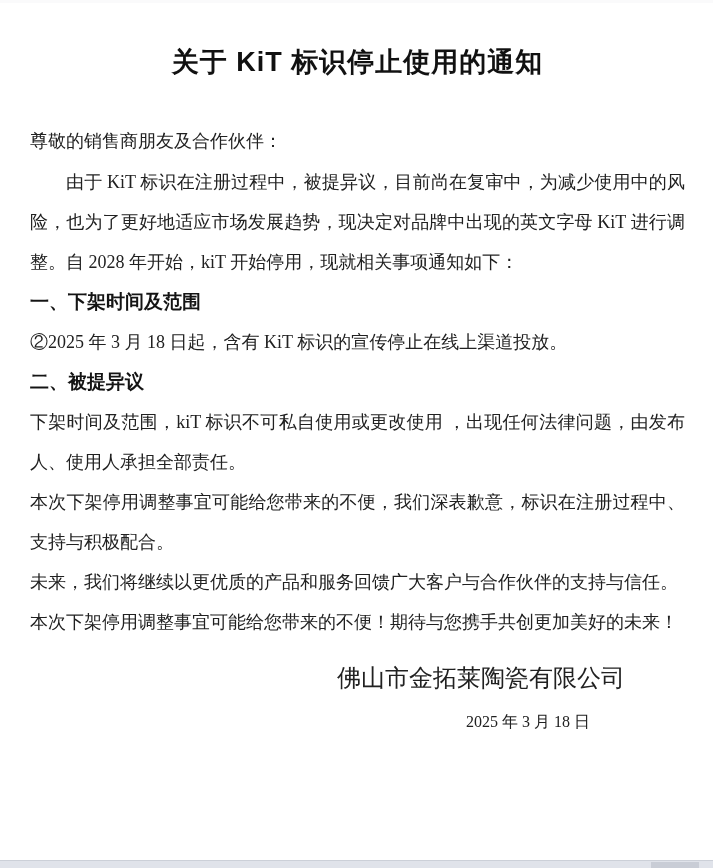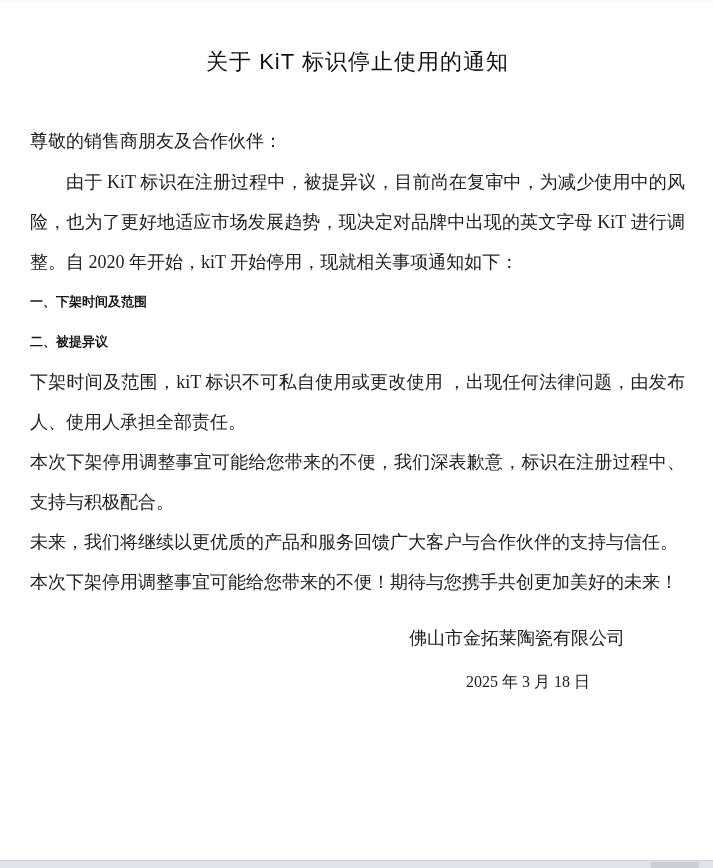--- a/index.html
+++ b/index.html
@@ -20,22 +20,22 @@
     top: 0; left: 0; right: 0;
     height: 3px;
     background: #fafafb;
   }
   .doc {
     padding: 44px 28px 0 30px;
   }
   .doc-title {
     text-align: center;
     font-family: "Liberation Sans", sans-serif;
-    font-weight: normal;
-    font-size: 22px;
+    font-weight: bold;
+    font-size: 27px;
     line-height: 36px;
     letter-spacing: 1px;
     color: #111111;
   }
   .greeting {
     margin-top: 42px;
     font-size: 18px;
     line-height: 40px;
     font-family: Liberation Mono, monospace;
   }
@@ -44,31 +44,31 @@
     line-height: 40px;
     text-align: justify;
     margin: 0;
   }
   .intro {
     text-indent: 2em;
   }
   .sec-heading {
     font-family: Liberation Serif, serif;
     font-weight: bold;
-    font-size: 13px;
+    font-size: 19px;
     line-height: 40px;
     color: #141414;
   }
   .signature-block {
     margin-top: 14px;
   }
   .sig-company {
     text-align: right;
     padding-right: 60px;
-    font-size: 18px;
+    font-size: 24px;
     line-height: 44px;
   }
   .sig-date {
     text-align: right;
     padding-right: 95px;
     font-size: 16px;
     line-height: 44px;
   }
   .bottom-bar {
     position: absolute;
@@ -90,25 +90,26 @@
 <body>
 
 <div class="top-edge"></div>
 
 <div class="doc">
 
   <div class="doc-title">关于 KiT 标识停止使用的通知</div>
 
   <div class="greeting">尊敬的销售商朋友及合作伙伴：</div>
 
-  <p class="para intro">由于 KiT 标识在注册过程中，被提异议，目前尚在复审中，为减少使用中的风险，也为了更好地适应市场发展趋势，现决定对品牌中出现的英文字母 KiT 进行调整。自 2020 年开始，kiT 开始停用，现就相关事项通知如下：</p>
+  <p class="para intro">由于 KiT 标识在注册过程中，被提异议，目前尚在复审中，为减少使用中的风险，也为了更好地适应市场发展趋势，现决定对品牌中出现的英文字母 KiT 进行调整。自 2028 年开始，kiT 开始停用，现就相关事项通知如下：</p>
 
   <div class="sec-heading">一、下架时间及范围</div>
 
 
+  <p class="para">②2025 年 3 月 18 日起，含有 KiT 标识的宣传停止在线上渠道投放。</p>
 
   <div class="sec-heading">二、被提异议</div>
 
   <p class="para">下架时间及范围，kiT 标识不可私自使用或更改使用 ，出现任何法律问题，由发布人、使用人承担全部责任。</p>
 
   <p class="para">本次下架停用调整事宜可能给您带来的不便，我们深表歉意，标识在注册过程中、支持与积极配合。</p>
 
   <p class="para">未来，我们将继续以更优质的产品和服务回馈广大客户与合作伙伴的支持与信任。</p>
 
   <p class="para">本次下架停用调整事宜可能给您带来的不便！期待与您携手共创更加美好的未来！</p>

